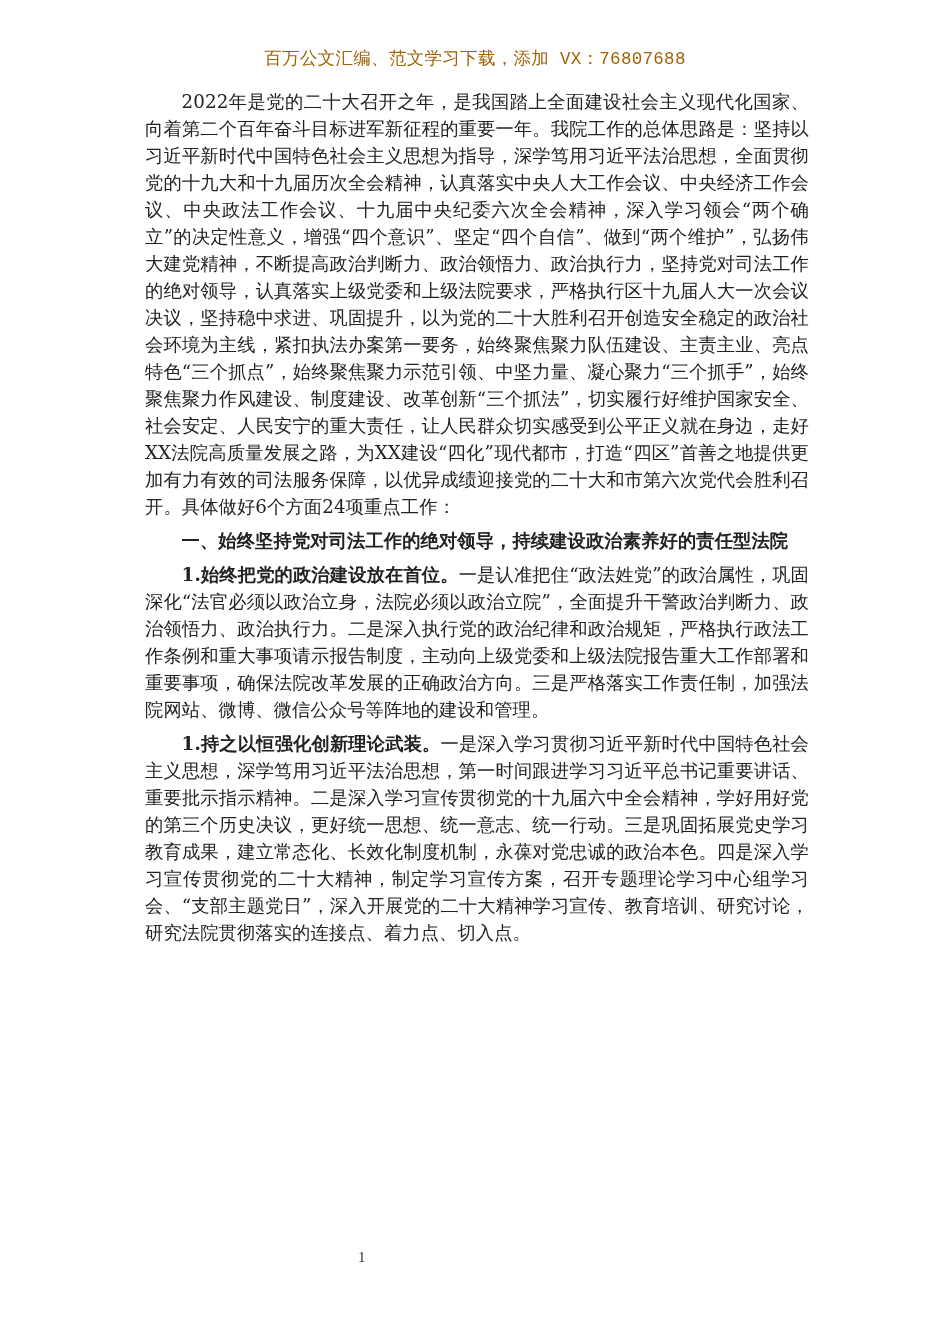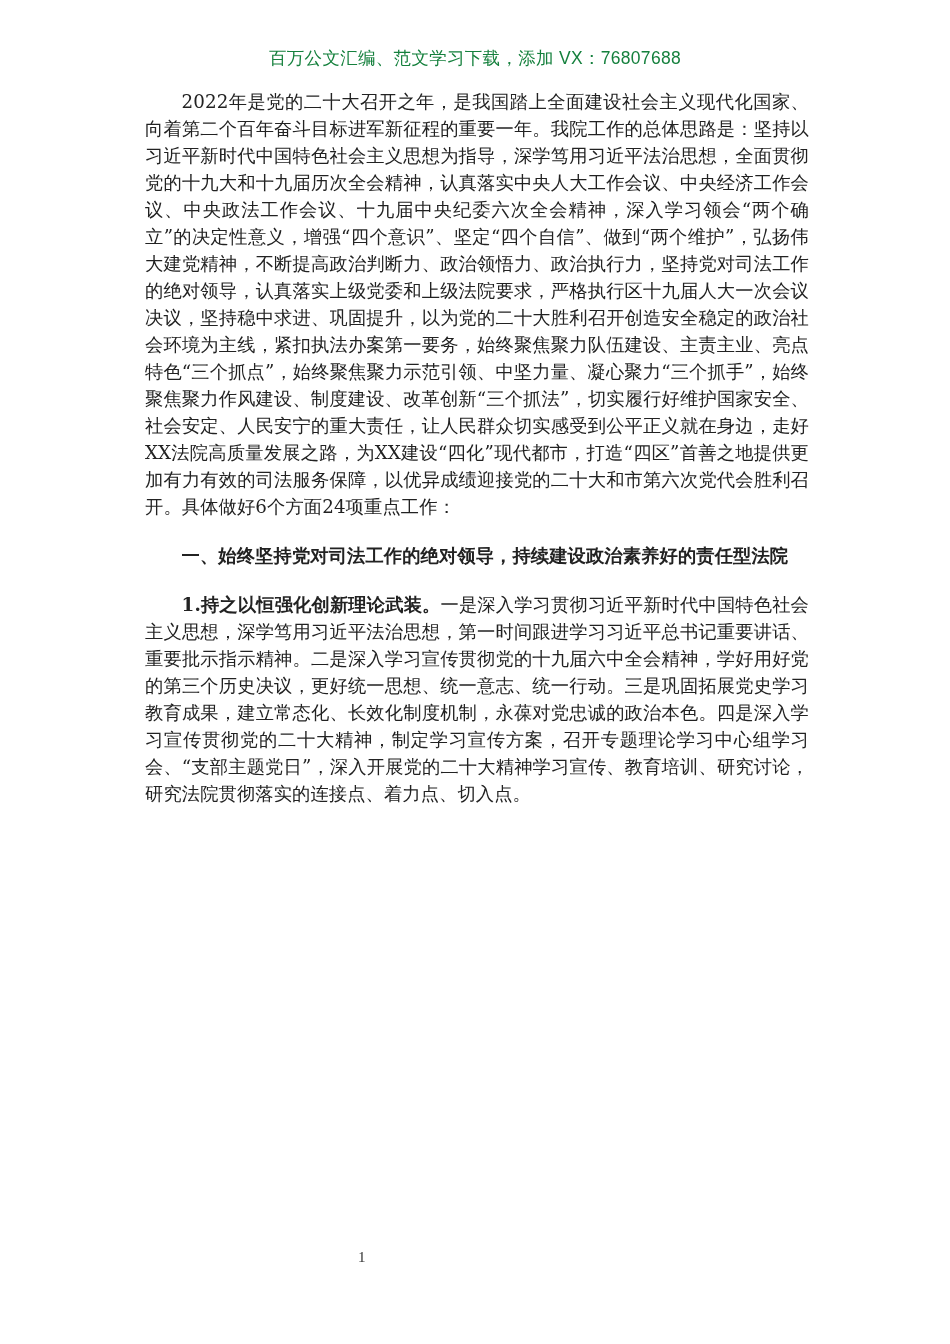--- a/index.html
+++ b/index.html
@@ -1,37 +1,38 @@
 <!DOCTYPE html>
 <html><head>
 <meta charset="utf-8">
 <style>
   html, body { margin: 0; padding: 0; background: #ffffff; }
   body { width: 950px; height: 1344px; position: relative; overflow: hidden;
          font-family: "DejaVu Serif", "Liberation Serif", serif; color: #222; }
   .header { position: absolute; top: 46px; left: 0; width: 950px; text-align: center;
-            font-family: Liberation Sans, sans-serif; font-size: 17.5px;
-            color: #15803d; letter-spacing: 0.3px; }
+            font-family: Liberation Mono, monospace; font-size: 17.5px;
+            color: #a16207; letter-spacing: 0.3px; }
   .content { position: absolute; left: 145px; top: 88px; width: 664px; }
   .para { margin: 0; font-size: 18.3px; line-height: 27px; text-align: justify;
           text-indent: 2em; letter-spacing: 0.1px; }
-  .para + .para { margin-top: 22px; }
+  .para + .para { margin-top: 7px; }
   .heading { font-weight: bold; margin-top: 14px; }
   .lead { font-weight: bold; }
   .page-num { position: absolute; top: 1249px; left: 358px; font-size: 15px;
               font-family: "Liberation Serif", serif; color: #333; }
 </style>
 </head>
 <body>
 
 <div class="header">百万公文汇编、范文学习下载，添加 VX：76807688</div>
 
 <div class="content">
   <p class="para">2022年是党的二十大召开之年，是我国踏上全面建设社会主义现代化国家、向着第二个百年奋斗目标进军新征程的重要一年。我院工作的总体思路是：坚持以习近平新时代中国特色社会主义思想为指导，深学笃用习近平法治思想，全面贯彻党的十九大和十九届历次全会精神，认真落实中央人大工作会议、中央经济工作会议、中央政法工作会议、十九届中央纪委六次全会精神，深入学习领会“两个确立”的决定性意义，增强“四个意识”、坚定“四个自信”、做到“两个维护”，弘扬伟大建党精神，不断提高政治判断力、政治领悟力、政治执行力，坚持党对司法工作的绝对领导，认真落实上级党委和上级法院要求，严格执行区十九届人大一次会议决议，坚持稳中求进、巩固提升，以为党的二十大胜利召开创造安全稳定的政治社会环境为主线，紧扣执法办案第一要务，始终聚焦聚力队伍建设、主责主业、亮点特色“三个抓点”，始终聚焦聚力示范引领、中坚力量、凝心聚力“三个抓手”，始终聚焦聚力作风建设、制度建设、改革创新“三个抓法”，切实履行好维护国家安全、社会安定、人民安宁的重大责任，让人民群众切实感受到公平正义就在身边，走好XX法院高质量发展之路，为XX建设“四化”现代都市，打造“四区”首善之地提供更加有力有效的司法服务保障，以优异成绩迎接党的二十大和市第六次党代会胜利召开。具体做好6个方面24项重点工作：</p>
 
   <p class="para heading">一、始终坚持党对司法工作的绝对领导，持续建设政治素养好的责任型法院</p>
 
+  <p class="para"><span class="lead">1.始终把党的政治建设放在首位。</span><span>一是认准把住“政法姓党”的政治属性，巩固深化“法官必须以政治立身，法院必须以政治立院”，全面提升干警政治判断力、政治领悟力、政治执行力。二是深入执行党的政治纪律和政治规矩，严格执行政法工作条例和重大事项请示报告制度，主动向上级党委和上级法院报告重大工作部署和重要事项，确保法院改革发展的正确政治方向。三是严格落实工作责任制，加强法院网站、微博、微信公众号等阵地的建设和管理。</span></p>
 
   <p class="para"><span class="lead">1.持之以恒强化创新理论武装。</span><span>一是深入学习贯彻习近平新时代中国特色社会主义思想，深学笃用习近平法治思想，第一时间跟进学习习近平总书记重要讲话、重要批示指示精神。二是深入学习宣传贯彻党的十九届六中全会精神，学好用好党的第三个历史决议，更好统一思想、统一意志、统一行动。三是巩固拓展党史学习教育成果，建立常态化、长效化制度机制，永葆对党忠诚的政治本色。四是深入学习宣传贯彻党的二十大精神，制定学习宣传方案，召开专题理论学习中心组学习会、“支部主题党日”，深入开展党的二十大精神学习宣传、教育培训、研究讨论，研究法院贯彻落实的连接点、着力点、切入点。</span></p>
 
 </div>
 
 <div class="page-num">1</div>
 
 </body></html>

